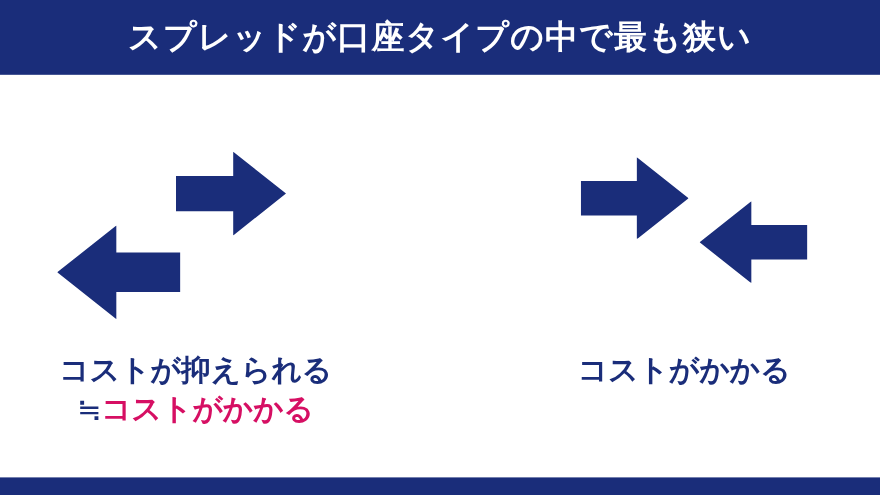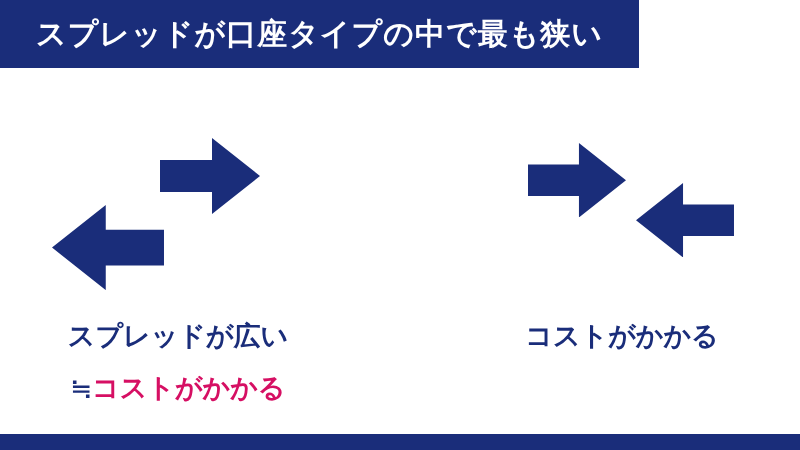--- a/index.html
+++ b/index.html
@@ -8,21 +8,21 @@
     width: 800px;
     height: 450px;
     background: #ffffff;
     overflow: hidden;
     font-family: "Liberation Sans", sans-serif;
   }
   
   .topbar {
     position: absolute;
     left: 0; top: 0;
-    width: 639px; height: 68px;
+    width: 800px; height: 68px;
     background: #1a2d7a;
     display: flex;
     align-items: center;
     justify-content: center;
   }
   .topbar h1 {
     margin: 0;
     color: #ffffff;
     font-size: 30px;
     font-weight: 700;
@@ -70,21 +70,20 @@
     line-height: 1.35;
   }
   .caption .line1 {
     color: #1a2d7a;
     font-size: 27px;
     white-space: nowrap;
   }
   .caption .line2 {
     font-size: 27px;
     white-space: nowrap;
-    margin-top: 16px;
   }
   .caption .approx { color: #1a2d7a; }
   .caption .pink-text { color: #d60f63; }
 
   .caption-left  { left: 18px;  top: 318px; width: 320px; }
   .caption-right { left: 452px; top: 318px; width: 340px; }
 </style>
 </head>
 <body>
 
@@ -115,21 +114,21 @@
       </svg>
     </div>
     <div class="arrow ra-left">
       <svg viewBox="0 0 100 76" preserveAspectRatio="none">
         <polygon class="arrow-fill" points="100,22 48,22 48,0 0,38 48,76 48,54 100,54"></polygon>
       </svg>
     </div>
   </div>
 
   <div class="caption caption-left">
-    <div class="line1">スプレッドが広い</div>
+    <div class="line1">コストが抑えられる</div>
     <div class="line2"><span class="approx">≒</span><span class="pink-text">コストがかかる</span></div>
   </div>
 
   <div class="caption caption-right">
     <div class="line1">コストがかかる</div>
   </div>
 
   <footer class="bottombar"></footer>
 
 </div>

